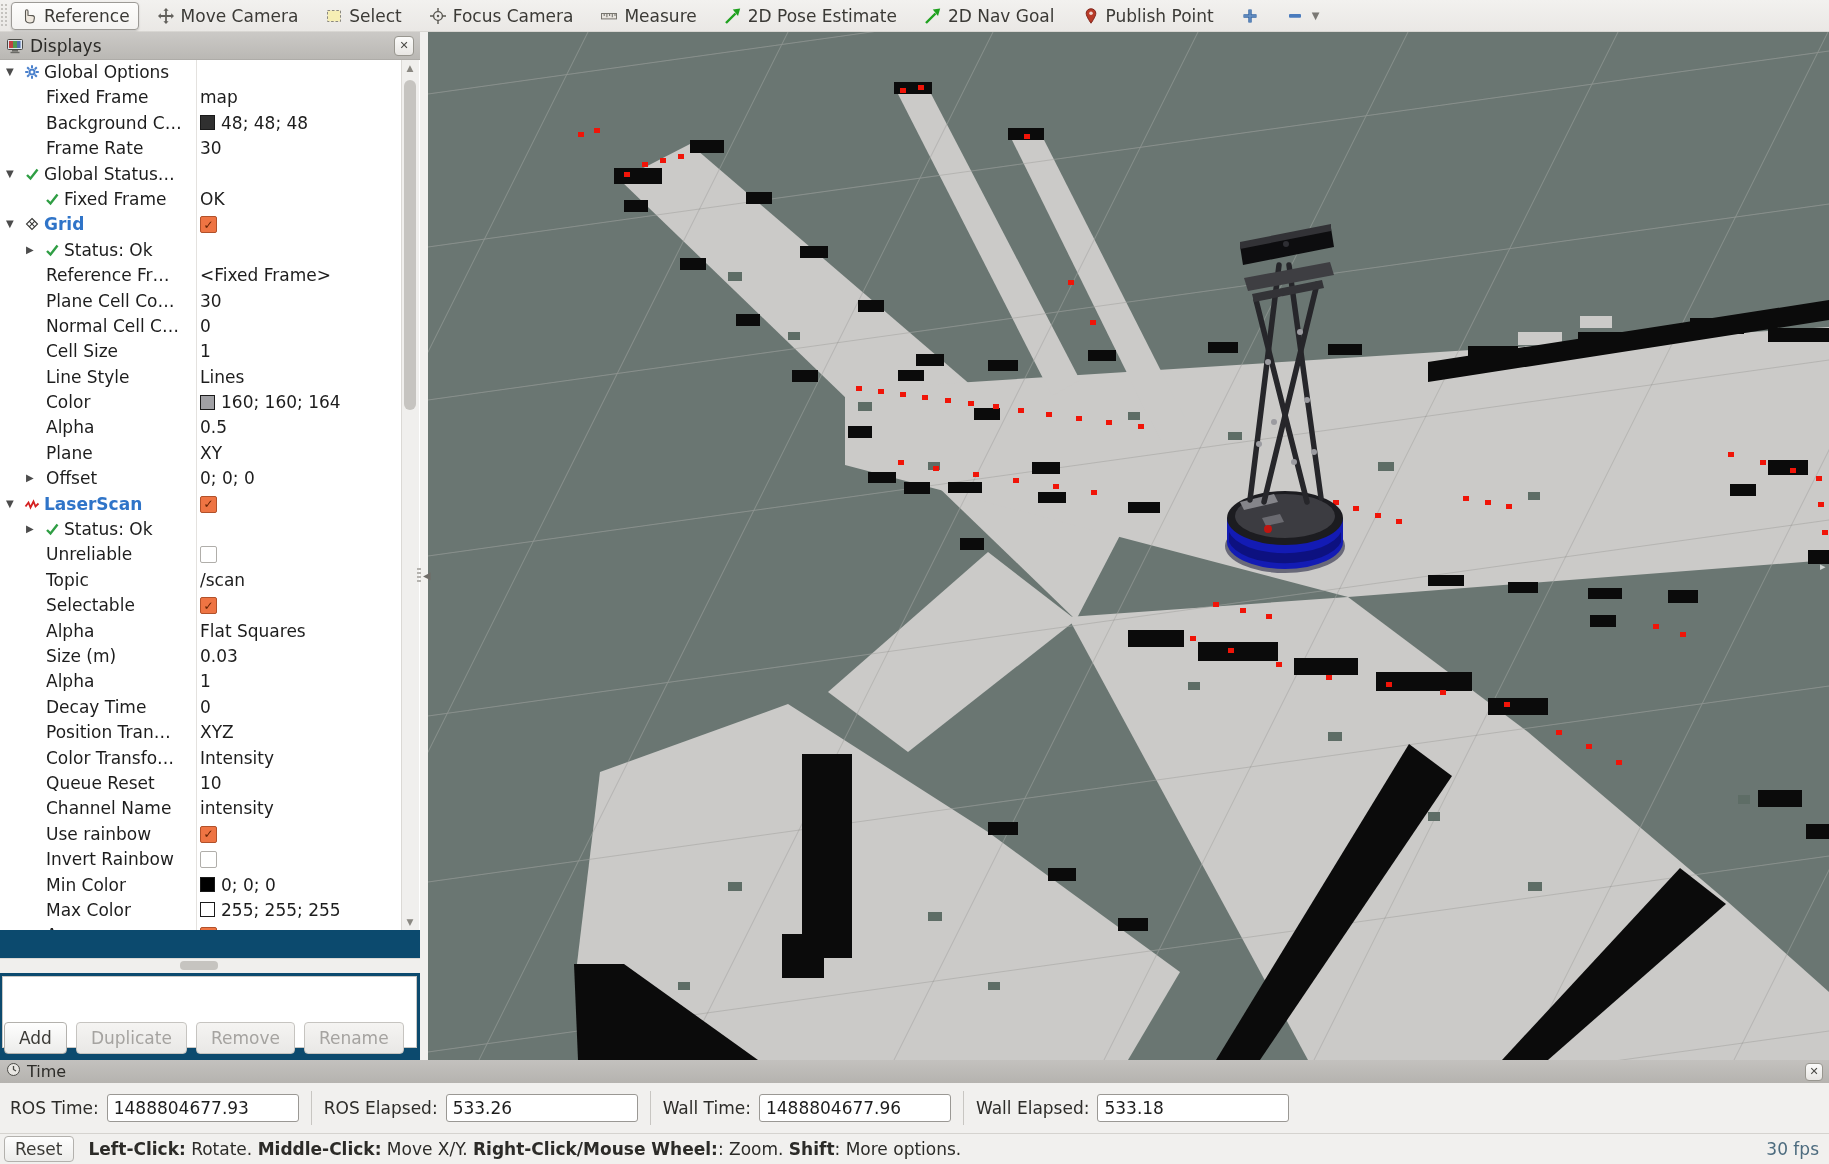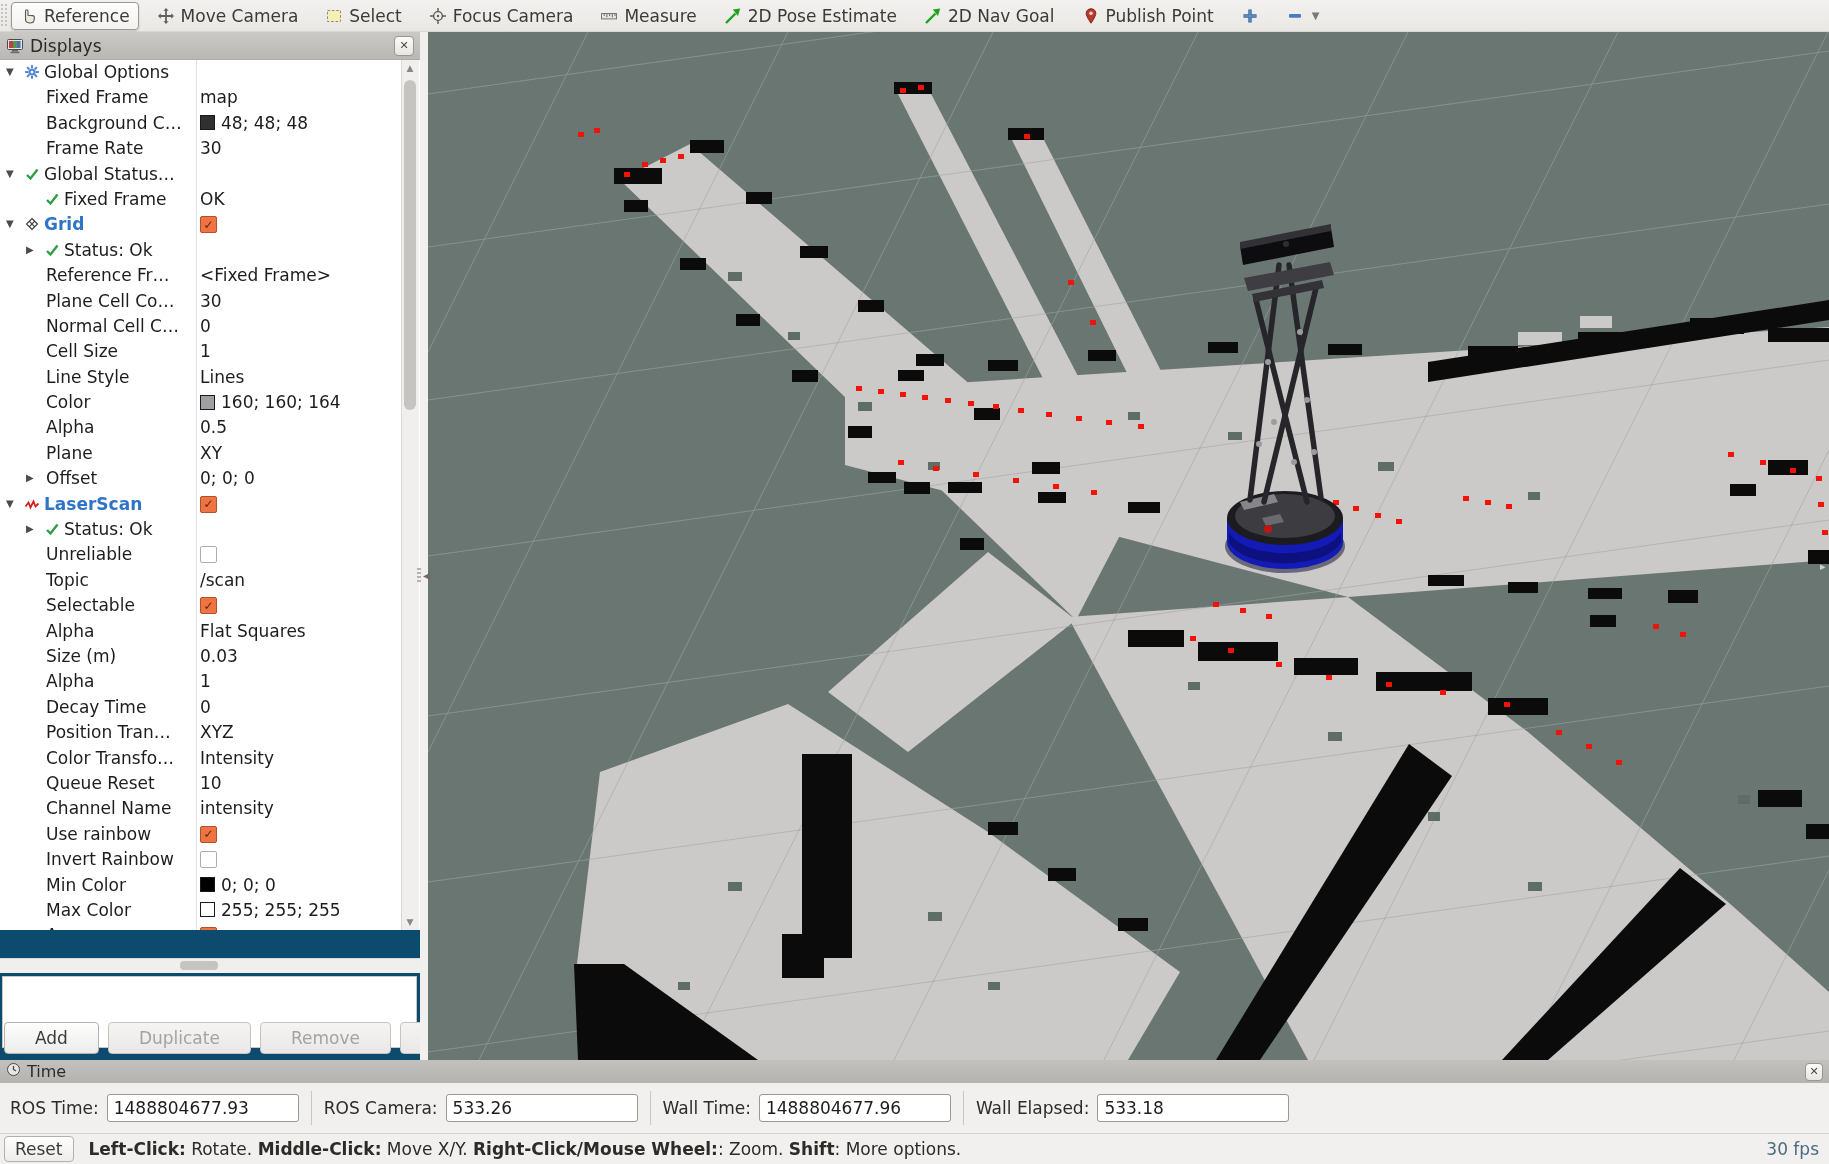--- a/index.html
+++ b/index.html
@@ -43,21 +43,21 @@
        display:inline-flex;align-items:center;justify-content:center;font-size:12px;line-height:1;margin-top:2px;}
   .cbx.on{background:#ee7443;border-color:#b1512a;color:#5f1f00;font-weight:bold;}
   
   #vscroll{position:absolute;right:1px;top:0;width:17px;height:870px;background:#f0efed;border-left:1px solid #dbd9d5;}
   .sb-btn{position:absolute;left:0;width:16px;height:16px;color:#8a8882;font-size:9px;display:flex;align-items:center;justify-content:center;}
   #vthumb{position:absolute;left:2px;top:20px;width:12px;height:330px;background:#c6c4c0;border:1px solid #aeacա8;border-radius:6px;border-color:#aeaca8;}
   #hscroll{position:absolute;left:0;top:898px;width:420px;height:14px;background:#f0efed;border-top:1px solid #dbd9d5;}
   #hthumb{position:absolute;left:180px;top:2px;width:38px;height:9px;background:#c6c4c0;border-radius:4px;}
   #desc-box{position:absolute;left:2px;top:916px;width:415px;height:68px;background:#fff;border:1px solid #c9c7c3;box-sizing:border-box;}
   #panel-btns{position:absolute;left:0;top:990px;width:420px;height:38px;display:flex;gap:9px;padding-left:4px;box-sizing:border-box;}
-  .panel-btn{height:32px;padding:0 30px;font-size:17px;font-family:inherit;color:#3c3b37;
+  .panel-btn{height:32px;padding:0 14px;font-size:17px;font-family:inherit;color:#3c3b37;
              background:linear-gradient(#fefefe,#ececea);border:1px solid #b3b1ad;border-radius:4px;}
   .panel-btn.disabled{color:#a5a3a0;background:linear-gradient(#f5f4f2,#e9e8e6);border-color:#c6c4c0;}
   
   #viewport{position:absolute;left:428px;top:32px;width:1401px;height:1028px;}
   #splitter{position:absolute;left:420px;top:32px;width:8px;height:1028px;background:#f1f0ee;}
   #split-handle{position:absolute;left:417px;top:562px;width:22px;height:26px;z-index:5;
                 color:#6f6d69;font-size:10px;display:flex;align-items:center;}
   #split-handle .bars{width:4px;height:14px;margin-right:2px;
      background-image:repeating-linear-gradient(#b5b3af 0 2px,transparent 2px 4px);}
   #right-handle{position:absolute;left:1820px;top:560px;color:#cfd4d1;font-size:11px;z-index:5;}
@@ -650,21 +650,21 @@
       <span>Time</span>
       <span class="x-btn" style="width:16px;height:16px">✕</span>
     </div>
     <div id="time-fields">
         <span class="tf">
           <span>ROS Time:</span>
           <input readonly="" value="1488804677.93" style="">
         </span>
         <span class="tf-div"></span>
         <span class="tf">
-          <span>ROS Camera:</span>
+          <span>ROS Elapsed:</span>
           <input readonly="" value="533.26" style="">
         </span>
         <span class="tf-div"></span>
         <span class="tf">
           <span>Wall Time:</span>
           <input readonly="" value="1488804677.96" style="">
         </span>
         <span class="tf-div"></span>
         <span class="tf">
           <span>Wall Elapsed:</span>

